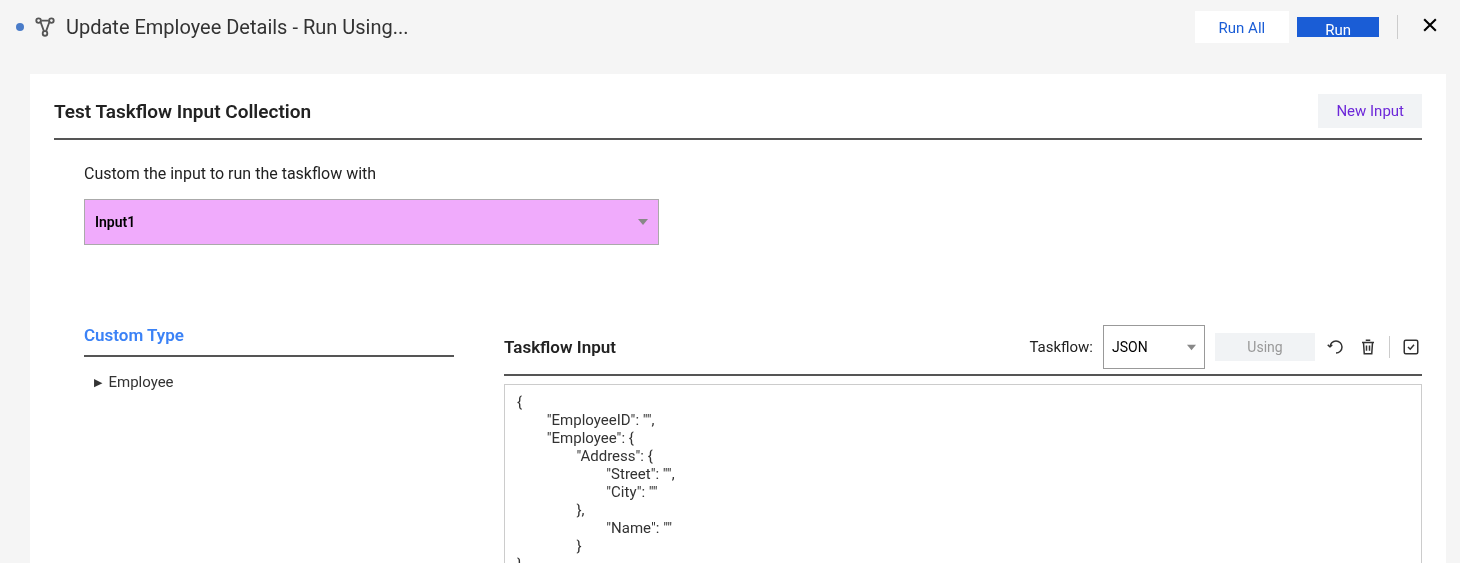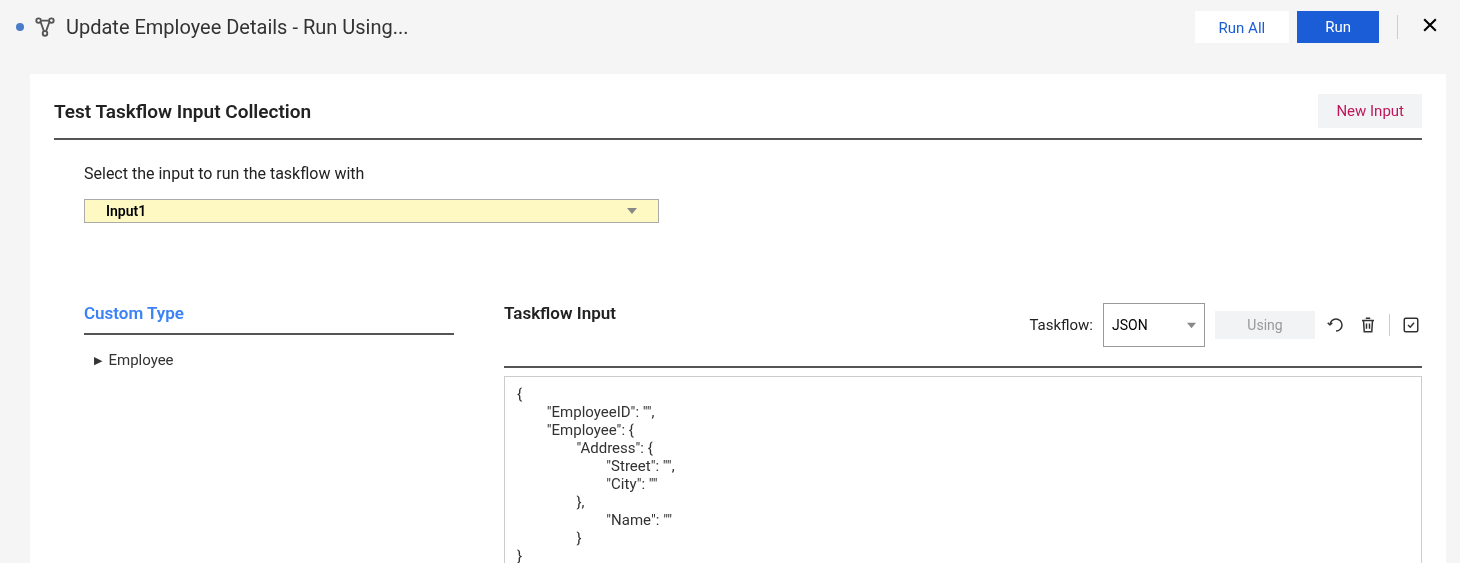--- a/index.html
+++ b/index.html
@@ -57,21 +57,21 @@
       cursor: pointer;
       height: 32px;
     }
     .btn-run {
       background: #1a5dd6;
       color: #fff;
       border: none;
       padding: 4px 28px;
       font-size: 15px;
       cursor: pointer;
-      height: 32px;
+      height: 20px;
     }
     .divider-v {
       width: 1px;
       height: 24px;
       background: #ccc;
       margin: 0 10px;
     }
     .close-icon {
       cursor: pointer;
       color: #000;
@@ -91,44 +91,44 @@
       padding-bottom: 10px;
       margin-bottom: 24px;
     }
     .panel-title {
       font-size: 19px;
       font-weight: 600;
       color: #222;
     }
     .btn-new-input {
       background: #f1f3f5;
-      color: #be185d;
+      color: #6d28d9;
       border: none;
       padding: 8px 18px;
       font-size: 15px;
       cursor: pointer;
     }
     .select-section {
       margin-left: 30px;
       margin-bottom: 80px;
     }
     .select-label {
       font-size: 16px;
       color: #222;
       margin-bottom: 16px;
     }
     .input-dropdown {
       width: 575px;
-      height: 24px;
+      height: 46px;
       border: 1px solid #aaa;
-      background: #fef9c3;
+      background: #f0abfc;
       display: flex;
       align-items: center;
       justify-content: space-between;
-      padding: 0 21px;
+      padding: 0 10px;
       cursor: pointer;
       font-size: 14px;
       font-weight: 600;
     }
     .dropdown-caret {
       color: #888;
     }
     .two-col {
       display: flex;
       gap: 50px;
@@ -156,23 +156,23 @@
       font-size: 15px;
       color: #333;
       cursor: pointer;
     }
     .tree-arrow {
       font-size: 11px;
       color: #333;
     }
     .right-header {
       display: flex;
-      align-items: flex-start;
+      align-items: center;
       border-bottom: 2px solid #555;
-      padding-bottom: 19px;
+      padding-bottom: 5px;
       margin-bottom: 8px;
     }
     .right-title {
       font-size: 17px;
       font-weight: 600;
       color: #222;
     }
     .right-controls {
       margin-left: auto;
       display: flex;
@@ -265,21 +265,21 @@
   </div>
 </div>
 
 <div class="content-panel">
   <div class="panel-header">
     <span class="panel-title">Test Taskflow Input Collection</span>
     <button class="btn-new-input">New Input</button>
   </div>
 
   <div class="select-section">
-    <div class="select-label">Select the input to run the taskflow with</div>
+    <div class="select-label">Custom the input to run the taskflow with</div>
     <div class="input-dropdown">
       <span>Input1</span>
       <span class="dropdown-caret">
         <svg width="10" height="10" viewBox="0 0 10 10">
             <path d="M0 2 L5 8 L10 2 Z" fill="#888"></path>
           </svg>
       </span>
     </div>
   </div>
 

